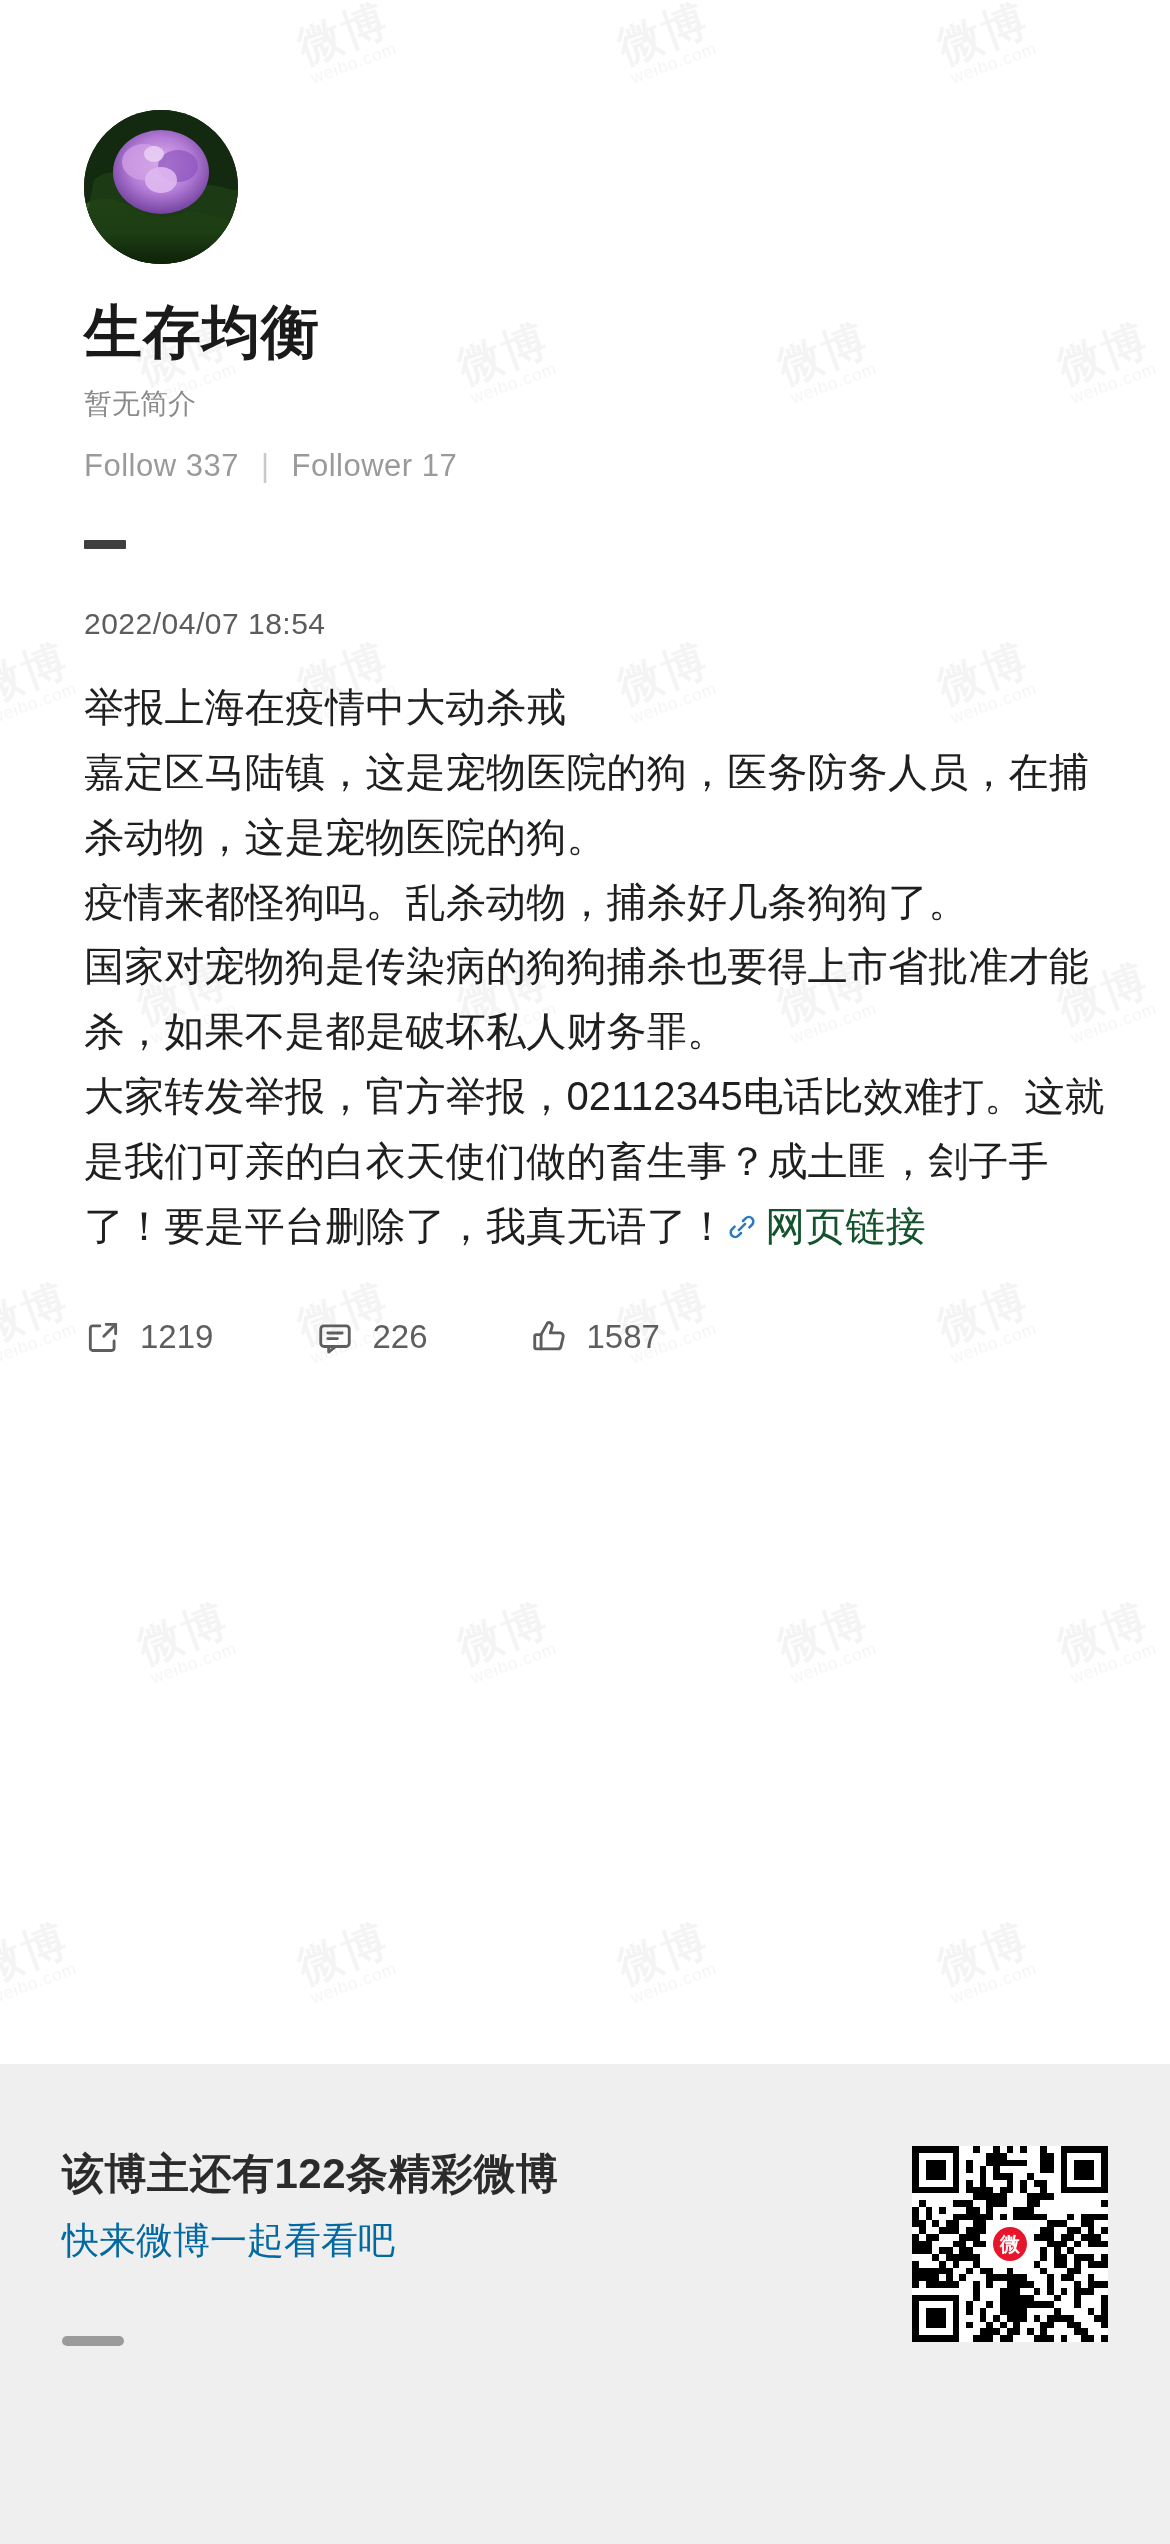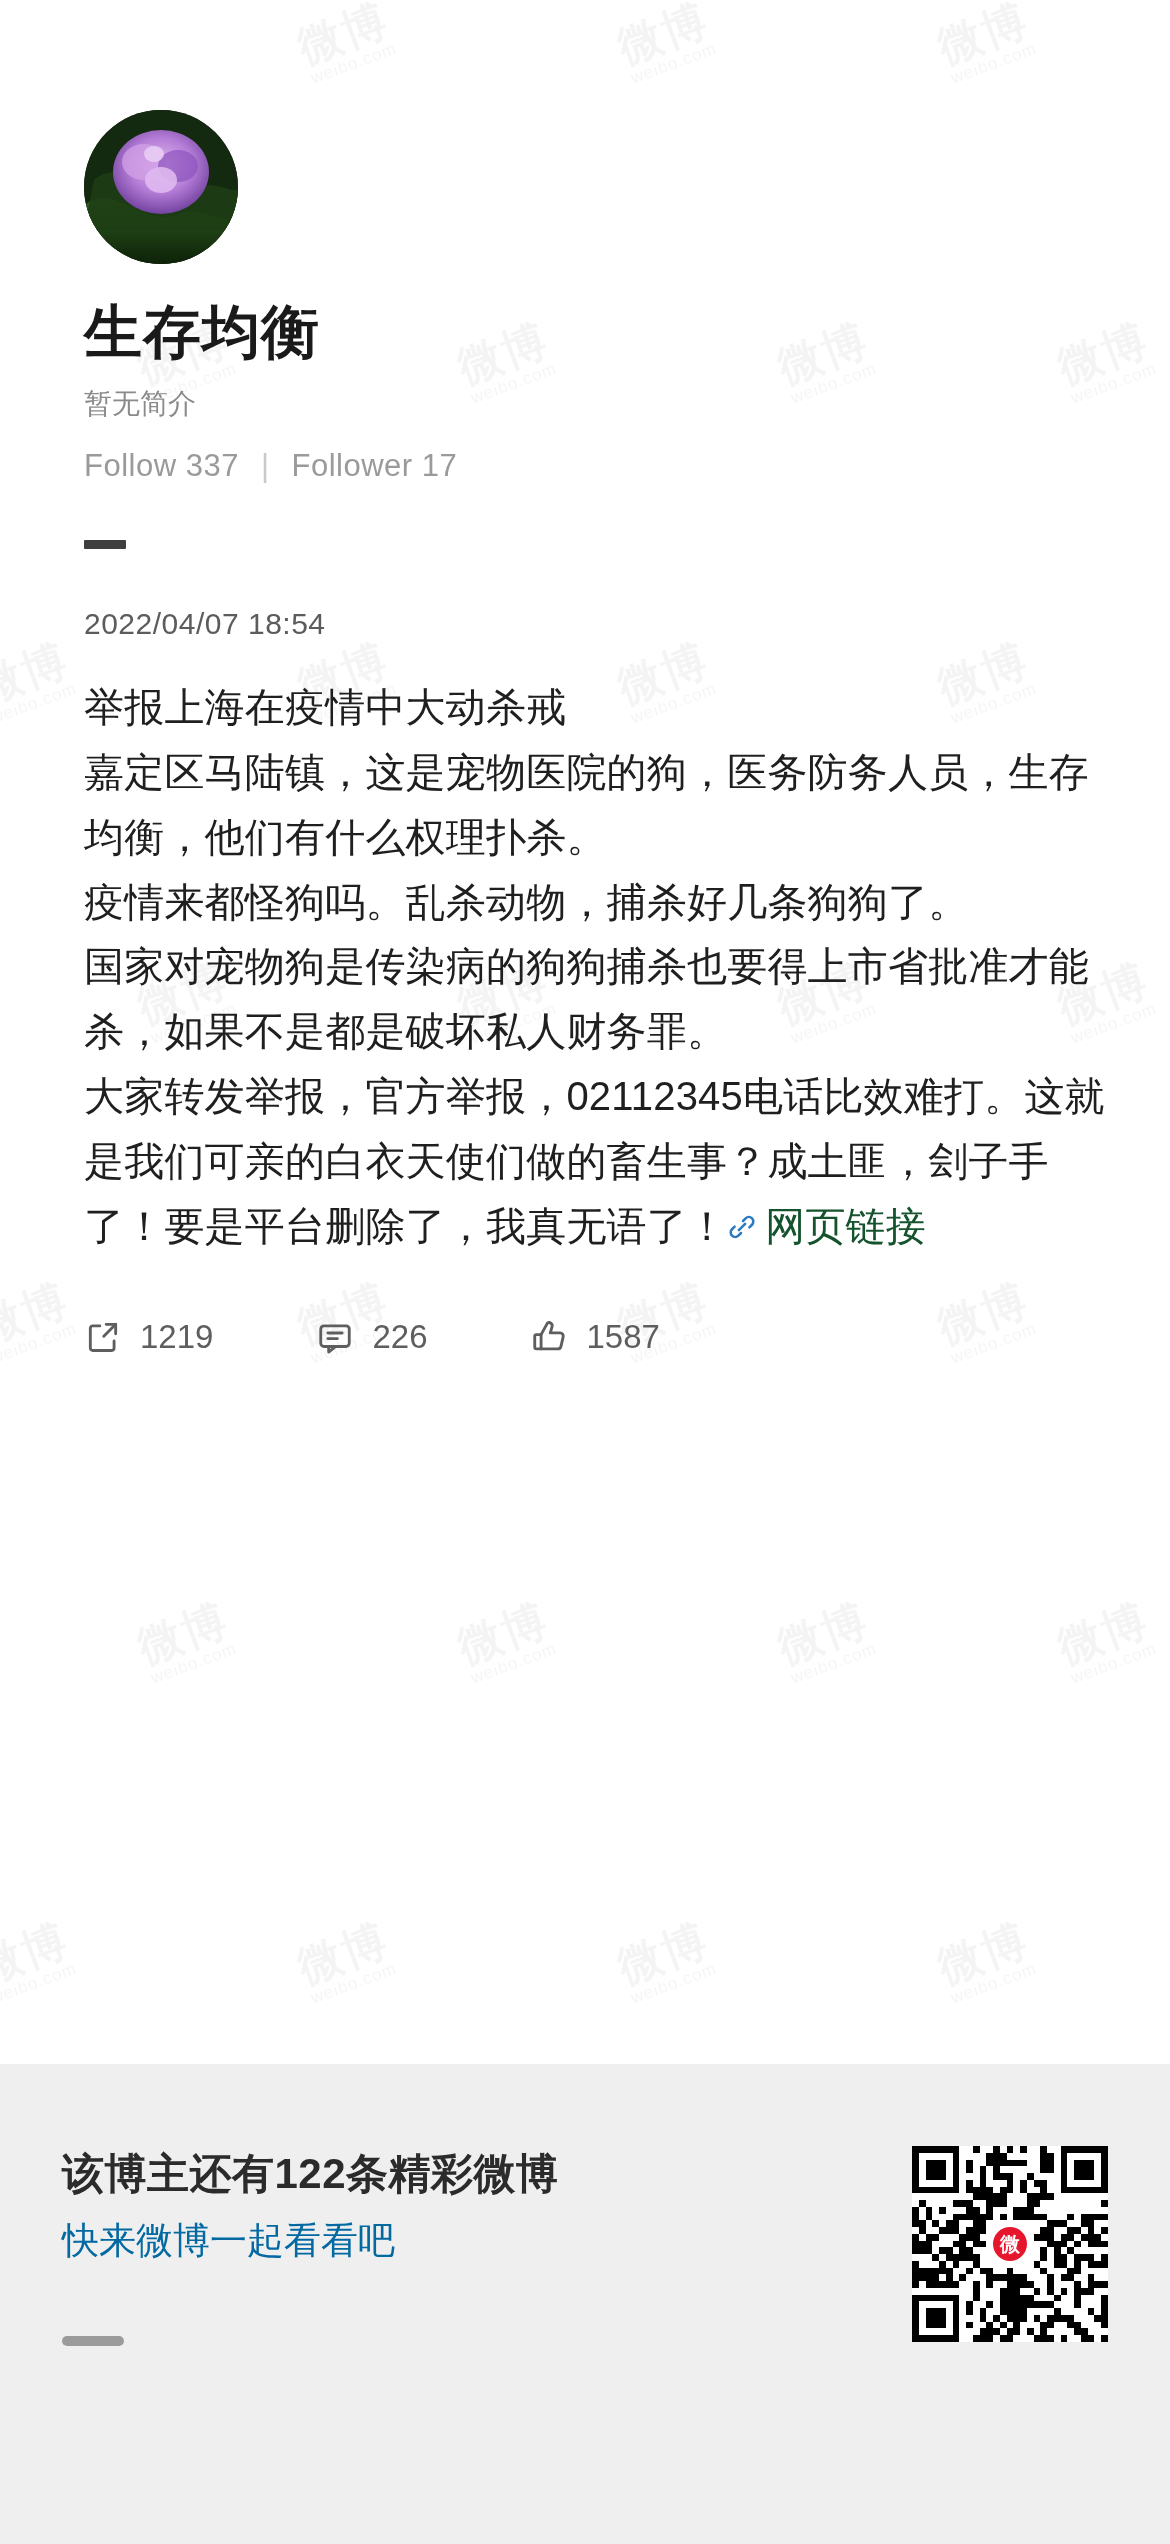--- a/index.html
+++ b/index.html
@@ -373,21 +373,21 @@
       <span class="divider">|</span>
       <span>Follower 17</span>
     </div>
 
     <div class="hr-short"></div>
 
     <div class="timestamp">2022/04/07 18:54</div>
 
     <div class="post-body">
       <p>举报上海在疫情中大动杀戒</p>
-      <p>嘉定区马陆镇，这是宠物医院的狗，医务防务人员，生存均衡，他们有什么权理扑杀。</p>
+      <p>嘉定区马陆镇，这是宠物医院的狗，医务防务人员，在捕杀动物，这是宠物医院的狗。</p>
       <p>疫情来都怪狗吗。乱杀动物，捕杀好几条狗狗了。</p>
       <p>国家对宠物狗是传染病的狗狗捕杀也要得上市省批准才能杀，如果不是都是破坏私人财务罪。</p>
       <p><span>大家转发举报，官方举报，02112345电话比效难打。这就是我们可亲的白衣天使们做的畜生事？成土匪，刽子手了！要是平台删除了，我真无语了！</span><a class="weblink" href="#"><span class="link-icon"><svg width="30" height="30" viewBox="0 0 24 24" fill="none" stroke="#2b7ac2" stroke-width="2" stroke-linecap="round">
                 <path d="M9.5 14.5 L14.5 9.5"></path>
                 <path d="M12.8 7.2 l2.1 -2.1 a3.6 3.6 0 0 1 5.1 5.1 l-2.1 2.1"></path>
                 <path d="M11.2 16.8 l-2.1 2.1 a3.6 3.6 0 0 1 -5.1 -5.1 l2.1 -2.1"></path>
               </svg></span><span>网页链接</span></a></p>
     </div>
 
     <div class="actions">

